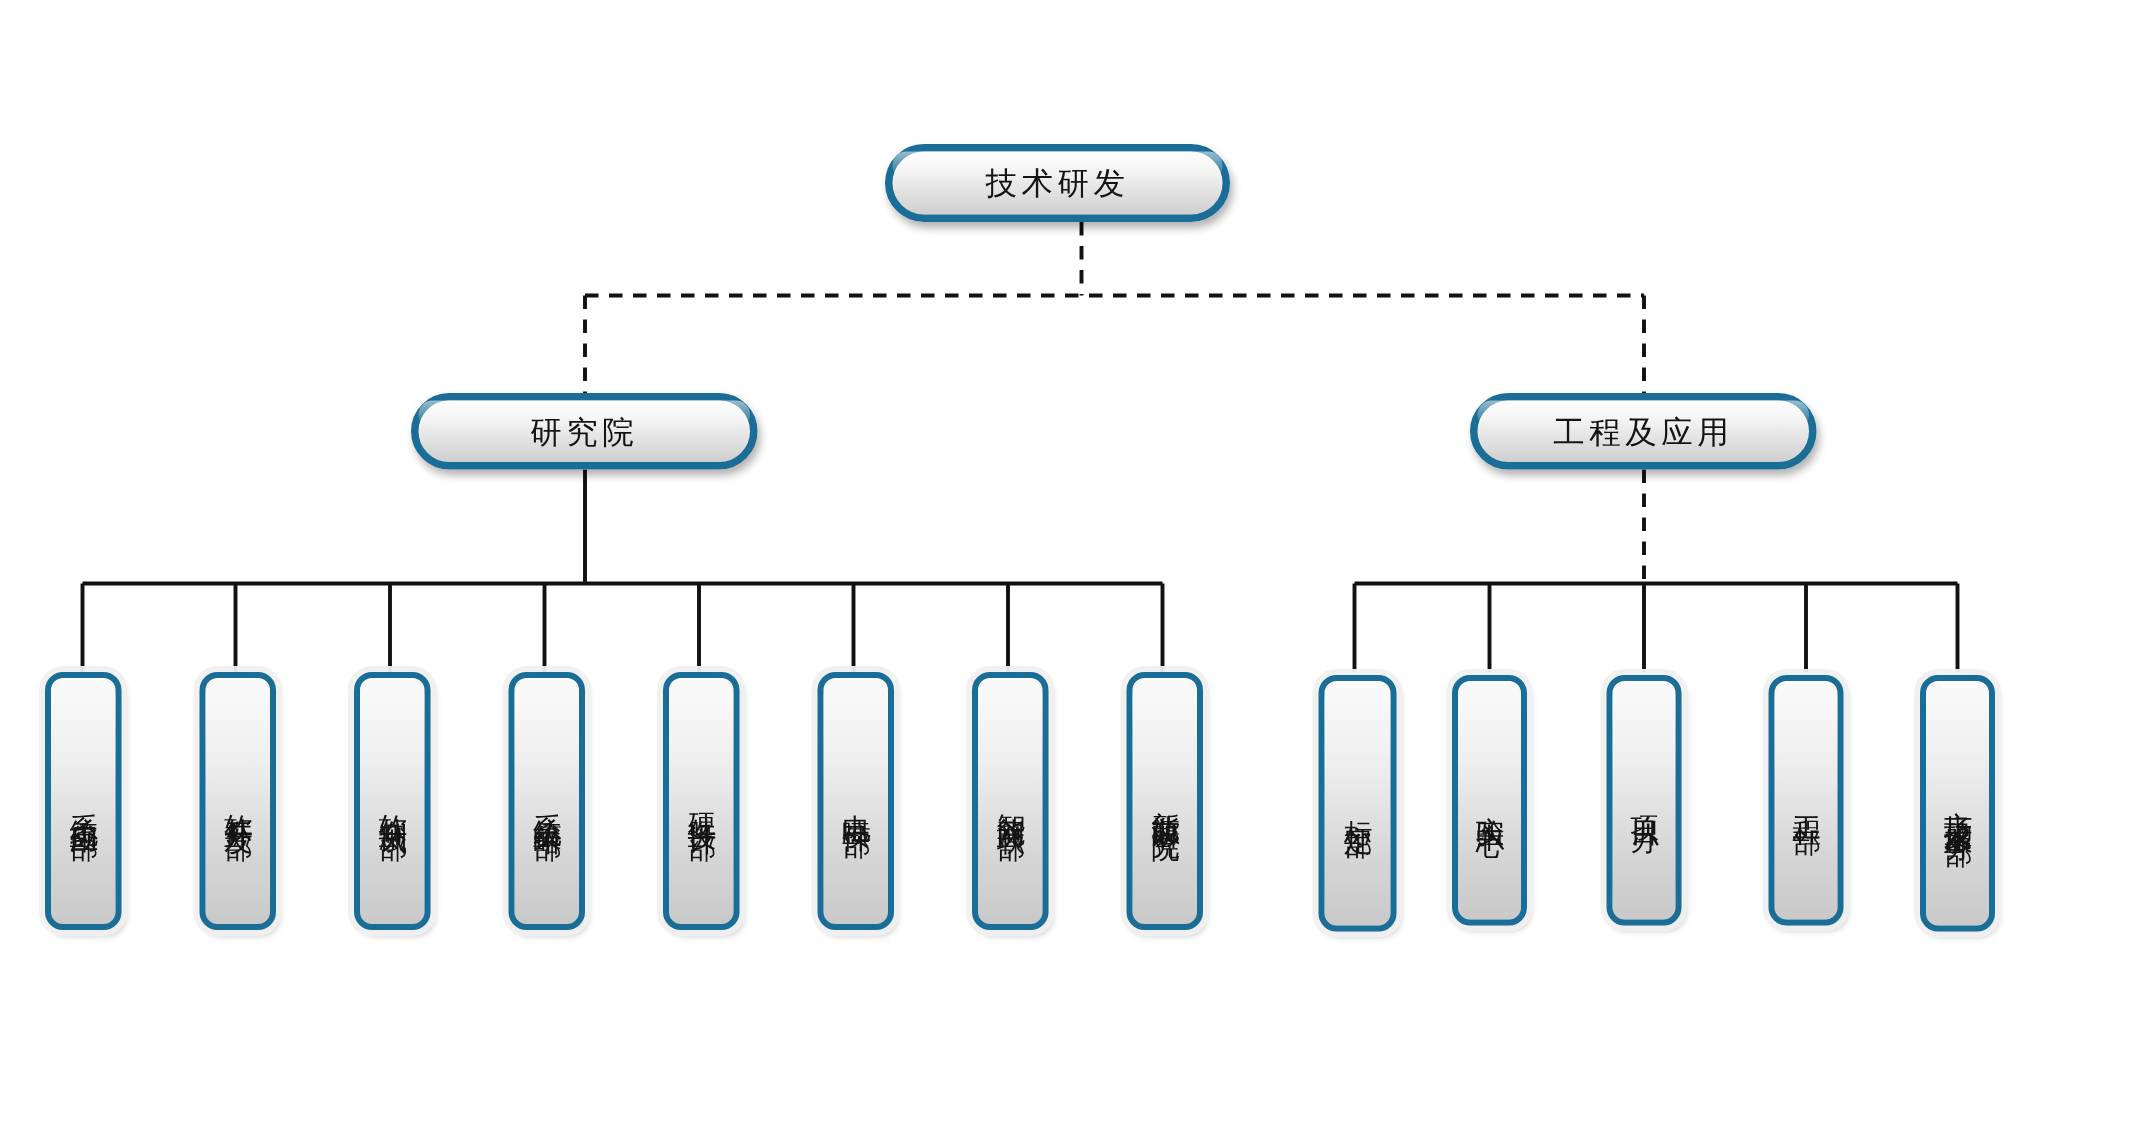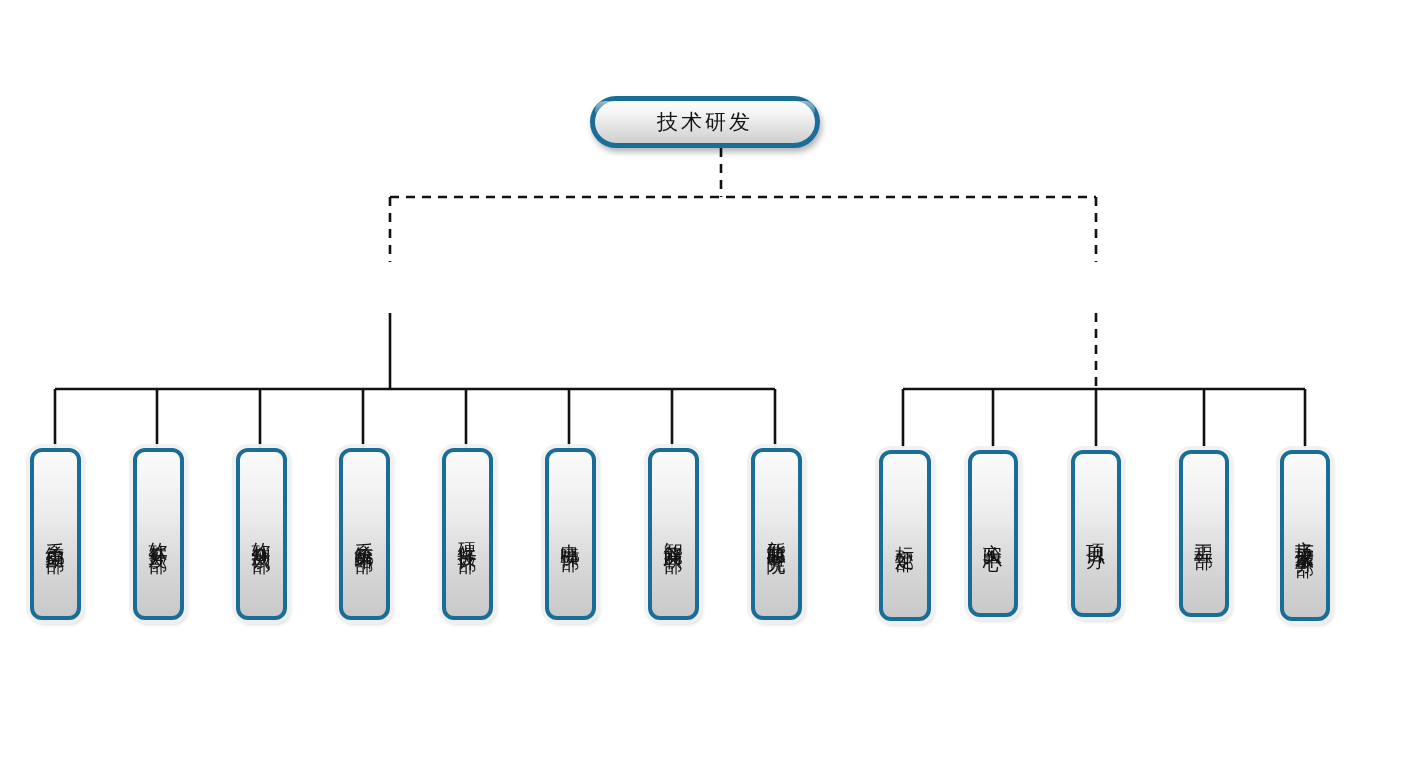--- a/index.html
+++ b/index.html
@@ -126,21 +126,27 @@
       <path d="M1096,389 L1096,448"></path>
       <path d="M1204,389 L1204,448"></path>
       <path d="M1305,389 L1305,448"></path>
     </g>
   </svg>
 
   <div class="node pill" style="left:590px; top:96px; width:230px; height:52px;">
     <span class="nlabel">技术研发</span>
   </div>
 
+  <div class="node pill" style="left:274px; top:262px; width:231px; height:51px;">
+    <span class="nlabel">研究院</span>
+  </div>
 
+  <div class="node pill" style="left:980px; top:262px; width:231px; height:51px;">
+    <span class="nlabel">工程及应用</span>
+  </div>
 
   <div class="node leaf" style="left:30px; top:448px; width:51px; height:172px;">
     <span class="nlabel">系统应用部</span>
   </div>
   <div class="node leaf" style="left:133px; top:448px; width:51px; height:172px;">
     <span class="nlabel">软件开发部</span>
   </div>
   <div class="node leaf" style="left:236px; top:448px; width:51px; height:172px;">
     <span class="nlabel">软件测试部</span>
   </div>

